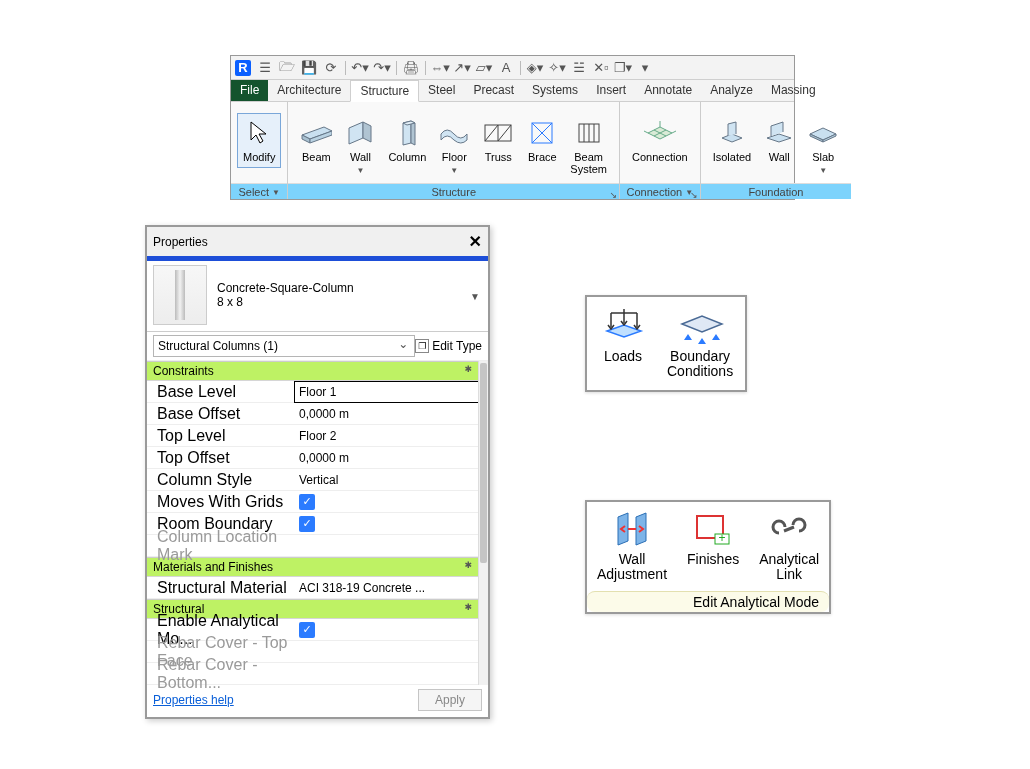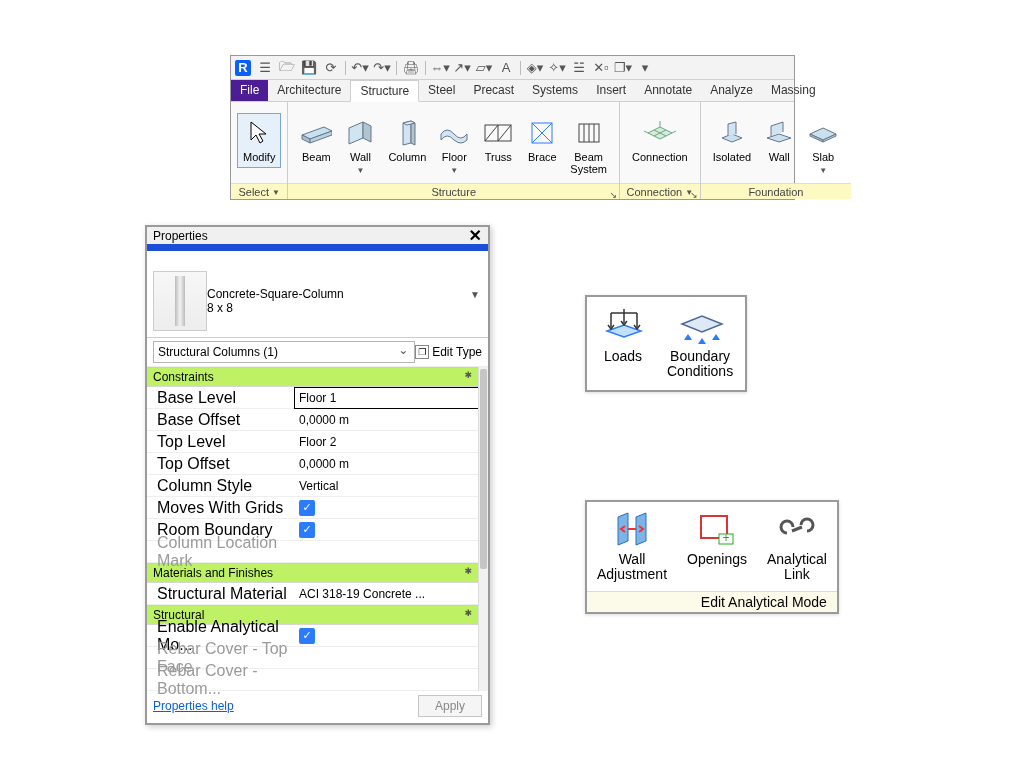--- a/index.html
+++ b/index.html
@@ -13,42 +13,42 @@
   .qat {
     height: 24px; background: #f3f3f3; display: flex; align-items: center; gap: 6px; padding: 0 4px; border-bottom: 1px solid #cfcfcf;
   }
   .qat .logo {
     width: 16px; height: 16px; background: #0a5fff; border-radius: 2px; display:flex;align-items:center;justify-content:center;color:#fff;font-weight:bold;font-size:13px;line-height:1;
   }
   .qat .qicon { width: 16px; height: 16px; display:flex;align-items:center;justify-content:center; color:#555; font-size:13px; cursor:pointer; }
   .qat .sep { width:1px;height:14px;background:#bbb; }
   .tabs { height: 22px; display:flex; background:#f3f3f3; border-bottom:1px solid #cfcfcf; }
   .tab { padding: 3px 9px; font-size: 12px; cursor:pointer; color:#333; }
-  .tab.file { background:#4c1d95; color:#fff;text-align:right; }
+  .tab.file { background:#14532d; color:#fff;text-align:right; }
   .tab.active { background:#fff; border:1px solid #cfcfcf;border-bottom:1px solid #fff; margin-bottom:-1px;}
   .ribbon-body { display:flex; background:#f9f9f9; }
   .panel { border-right:1px solid #ccc; display:flex; flex-direction:column; }
   .panel-content { flex:1; display:flex; align-items:flex-start; padding:4px 6px 2px 6px;margin-top:7px; }
-  .panel-label { text-align:center; font-size:11px; color:#444; height:16px; line-height:16px; background:#fef9c3; border-top:1px solid #ddd; position:relative; }
+  .panel-label { text-align:center; font-size:11px; color:#444; height:16px; line-height:16px; background:#7dd3fc; border-top:1px solid #ddd; position:relative; }
   .panel-label .drop { font-size:8px; position:relative; top:-1px; color:#555;}
   .panel-label .dlg { position:absolute; right:2px; top:3px; font-size:9px; color:#555;}
   .bigbtn { display:flex; flex-direction:column; align-items:center; justify-content:flex-start; width:auto; min-width:40px; padding:4px 5px; cursor:pointer; border:1px solid transparent; gap:3px;}
   .bigbtn.selected { background:#e6f0fa; border:1px solid #7aa7d9; }
   .big-ico { width:32px; height:30px; display:flex;align-items:center;justify-content:center; }
   .bigbtn span.lbl { font-size:11px; text-align:center; line-height:1.1; }
   .dropsm { font-size:8px; color:#555; }
 
   
   .palette {
     position:absolute; left:145px; top:225px; width:345px; border:2px solid #9a9a9a; background:#fff; box-shadow: 2px 2px 6px rgba(0,0,0,.2);
     padding-bottom: 4px;
   }
-  .pal-title { height:24px; background:#f0f0f0; border-bottom:7px solid #1d4ed8; display:flex; align-items:center; padding:0 6px; justify-content:space-between;}
+  .pal-title { height:34px; background:#f0f0f0; border-bottom:5px solid #1d4ed8; display:flex; align-items:center; padding:0 6px; justify-content:space-between;}
   .pal-title .close { font-size:16px; font-weight:bold; cursor:pointer;}
-  .type-row { display:flex; align-items:center; padding:20px 8px 6px 6px; border-bottom:1px solid #ccc; position:relative;}
+  .type-row { display:flex; align-items:center; padding:4px 8px 6px 6px; gap:10px; border-bottom:1px solid #ccc; position:relative;}
   .thumb { width:54px; height:60px; border:1px solid #ccc; background: linear-gradient(#f7f7f7,#ededed); display:flex; align-items:center; justify-content:center; }
   .thumb-inner { width:10px; height:50px; background:linear-gradient(90deg,#bbb,#f2f2f2,#bbb);}
   .type-text { flex:1; cursor:pointer;}
   .type-text .t1{}
   .type-drop { position:absolute; right:8px; top:50%; transform:translateY(-50%); font-size:10px; color:#555; }
   .cat-row { display:flex; align-items:center; padding:3px 6px; border-bottom:1px solid #eee; }
   .cat-select { flex:1; height:22px; border:1px solid #b5b5b5; background:#fff; padding:0 18px 0 4px; display:flex;align-items:center; position:relative; cursor:pointer;}
   .cat-select::after{ content:"⌄"; position:absolute; right:6px; top:1px; color:#555; font-size:12px;}
   .edit-type { display:flex; align-items:center; gap:3px; cursor:pointer; font-size:12px;}
   .edit-type .ei{ width:14px; height:14px; border:1px solid #888; display:flex;align-items:center;justify-content:center; font-size:9px; background:#fff;}
@@ -70,21 +70,21 @@
 
   
   .mini-panel {
     position:absolute; border:2px solid #9a9a9a; background:#fff; display:flex; box-shadow:0 1px 3px rgba(0,0,0,.15);
   }
   .mini-bigbtn { display:flex; flex-direction:column; align-items:center; justify-content:flex-start; padding:8px 10px 8px 10px; cursor:pointer; gap:4px;}
   .mini-bigbtn .ico { width:48px; height:38px; display:flex;align-items:center;justify-content:center;}
   .mini-bigbtn .ml { font-size:14px; text-align:center; line-height:1.1;}
   .mini-panel.p2 { flex-direction:column; }
   .mini-row { display:flex; }
-  .mini-foot { font-size:14px; text-align:right; padding:2px 10px; background:#fcfbe9; border-top:1px solid #e3e0b0; width:100%;}
+  .mini-foot { font-size:14px; text-align:right; padding:2px 10px; background:#fcfbe9; border-top:1px solid #e3e0b0; width:100%;border-radius:8px;}
 
   svg { display:block; }
 </style>
 </head>
 <body>
 
 <div class="ribbon">
 
   <div class="qat">
     <div class="logo">R</div>
@@ -412,21 +412,21 @@
       <div class="ml"><span>Wall</span><br><span>Adjustment</span></div>
     </div>
     <div class="mini-bigbtn">
       <div class="ico">
         <svg width="44" height="38">
             <rect x="6" y="6" width="26" height="22" fill="none" stroke="#d33" stroke-width="2"></rect>
             <rect x="24" y="24" width="14" height="10" fill="#fff" stroke="#2a2"></rect>
             <text x="31" y="32" font-size="12" fill="#2a2" text-anchor="middle">+</text>
           </svg>
       </div>
-      <div class="ml">Openings</div>
+      <div class="ml">Finishes</div>
     </div>
     <div class="mini-bigbtn">
       <div class="ico">
         <svg width="40" height="36">
             <path d="M10 22 A6 6 0 1 1 16 16 M24 14 A6 6 0 1 1 30 20" fill="none" stroke="#555" stroke-width="3"></path>
             <line x1="15" y1="20" x2="25" y2="16" stroke="#555" stroke-width="3"></line>
           </svg>
       </div>
       <div class="ml"><span>Analytical</span><br><span>Link</span></div>
     </div>

